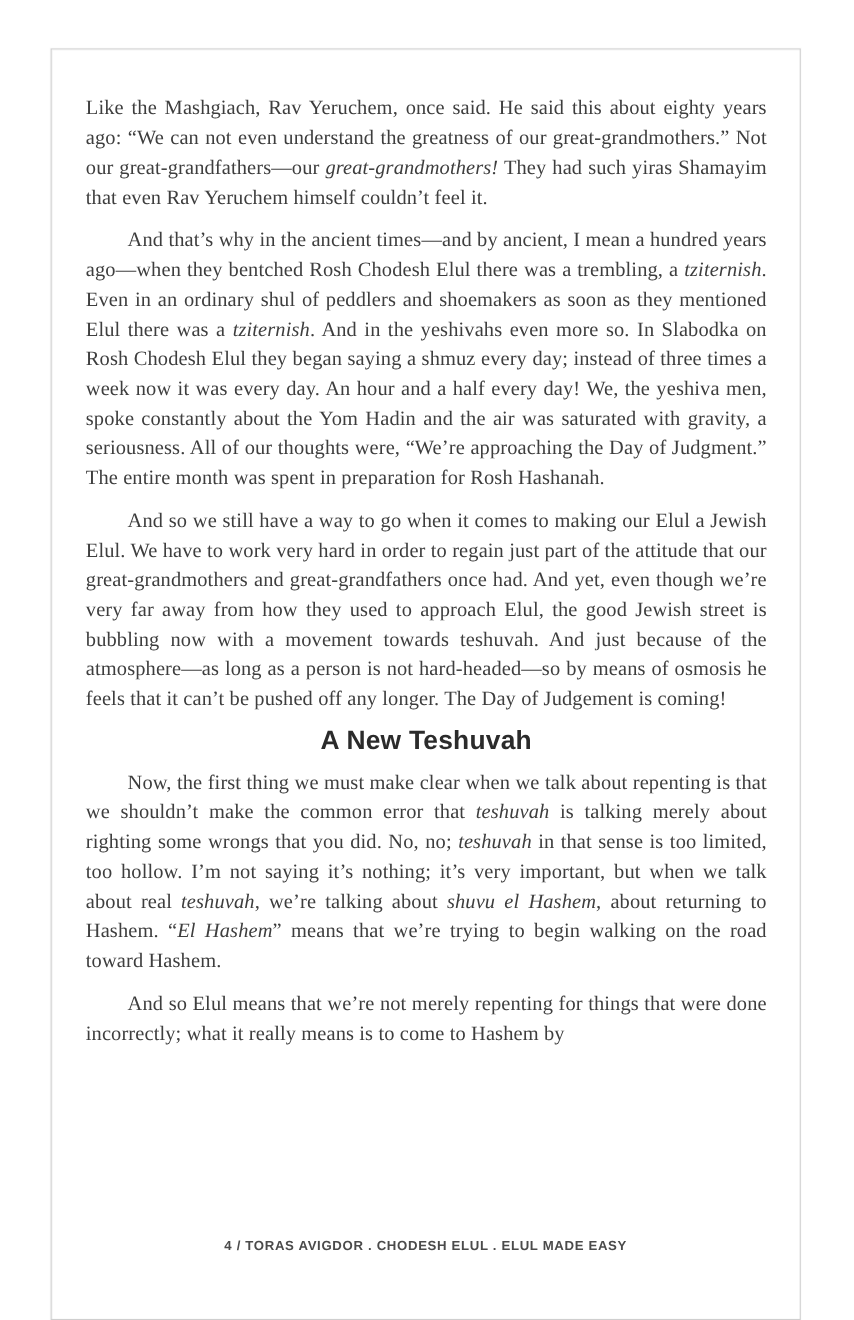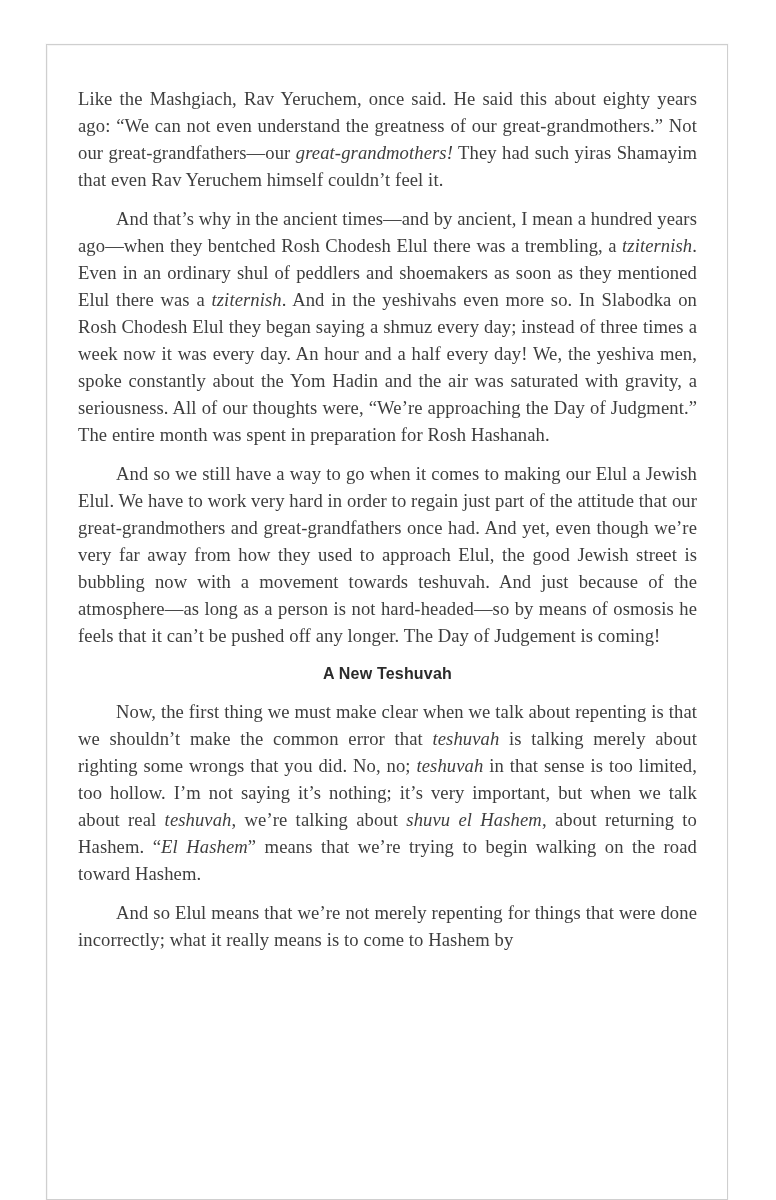--- a/index.html
+++ b/index.html
@@ -47,21 +47,21 @@
     text-indent: 38px;
     margin-top: 12px;
   }
   p.body-paragraph .it {
     font-style: italic;
   }
   h2.section-heading {
     margin: 13px 0 10px 0;
     font-family: "Liberation Sans", sans-serif;
     font-weight: bold;
-    font-size: 16px;
+    font-size: 24px;
     line-height: 24px;
     color: #2b2b2b;
     text-align: center;
     letter-spacing: 0.2px;
   }
   .page-footer {
     position: absolute;
     left: 0;
     right: 0;
     top: 1080px;
@@ -81,14 +81,15 @@
 <div class="viewport">
   <div class="page">
     <div class="page-content">
         <p class="body-paragraph"><span>Like the Mashgiach, Rav Yeruchem, once said. He said this about eighty years ago: “We can not even understand the greatness of our great-grandmothers.” Not our great-grandfathers—our </span><span class="it">great-grandmothers!</span><span> They had such yiras Shamayim that even Rav Yeruchem himself couldn’t feel it.</span></p>
         <p class="body-paragraph indent"><span>And that’s why in the ancient times—and by ancient, I mean a hundred years ago—when they bentched Rosh Chodesh Elul there was a trembling, a </span><span class="it">tziternish</span><span>. Even in an ordinary shul of peddlers and shoemakers as soon as they mentioned Elul there was a </span><span class="it">tziternish</span><span>. And in the yeshivahs even more so. In Slabodka on Rosh Chodesh Elul they began saying a shmuz every day; instead of three times a week now it was every day. An hour and a half every day! We, the yeshiva men, spoke constantly about the Yom Hadin and the air was saturated with gravity, a seriousness. All of our thoughts were, “We’re approaching the Day of Judgment.” The entire month was spent in preparation for Rosh Hashanah.</span></p>
         <p class="body-paragraph indent"><span>And so we still have a way to go when it comes to making our Elul a Jewish Elul. We have to work very hard in order to regain just part of the attitude that our great-grandmothers and great-grandfathers once had. And yet, even though we’re very far away from how they used to approach Elul, the good Jewish street is bubbling now with a movement towards teshuvah. And just because of the atmosphere—as long as a person is not hard-headed—so by means of osmosis he feels that it can’t be pushed off any longer. The Day of Judgement is coming!</span></p>
         <h2 class="section-heading">A New Teshuvah</h2>
         <p class="body-paragraph indent"><span>Now, the first thing we must make clear when we talk about repenting is that we shouldn’t make the common error that </span><span class="it">teshuvah</span><span> is talking merely about righting some wrongs that you did. No, no; </span><span class="it">teshuvah</span><span> in that sense is too limited, too hollow. I’m not saying it’s nothing; it’s very important, but when we talk about real </span><span class="it">teshuvah</span><span>, we’re talking about </span><span class="it">shuvu el Hashem</span><span>, about returning to Hashem. “</span><span class="it">El Hashem</span><span>” means that we’re trying to begin walking on the road toward Hashem.</span></p>
         <p class="body-paragraph indent"><span>And so Elul means that we’re not merely repenting for things that were done incorrectly; what it really means is to come to Hashem by</span></p>
       </div>
+    <div class="page-footer">4 / TORAS AVIGDOR . CHODESH ELUL . ELUL MADE EASY</div>
   </div>
 </div>
 
 </body></html>

